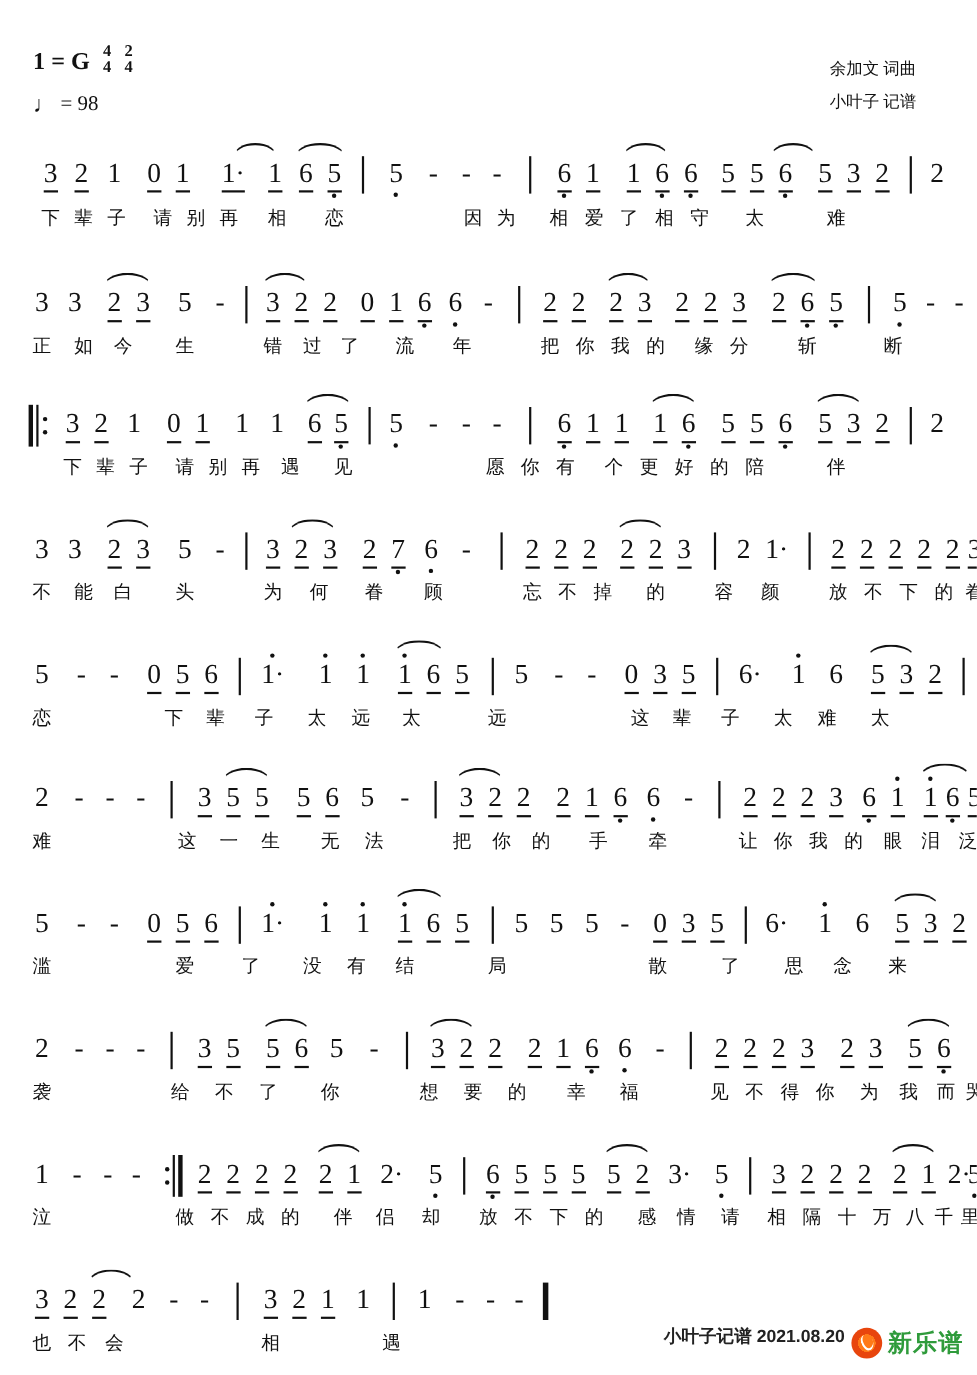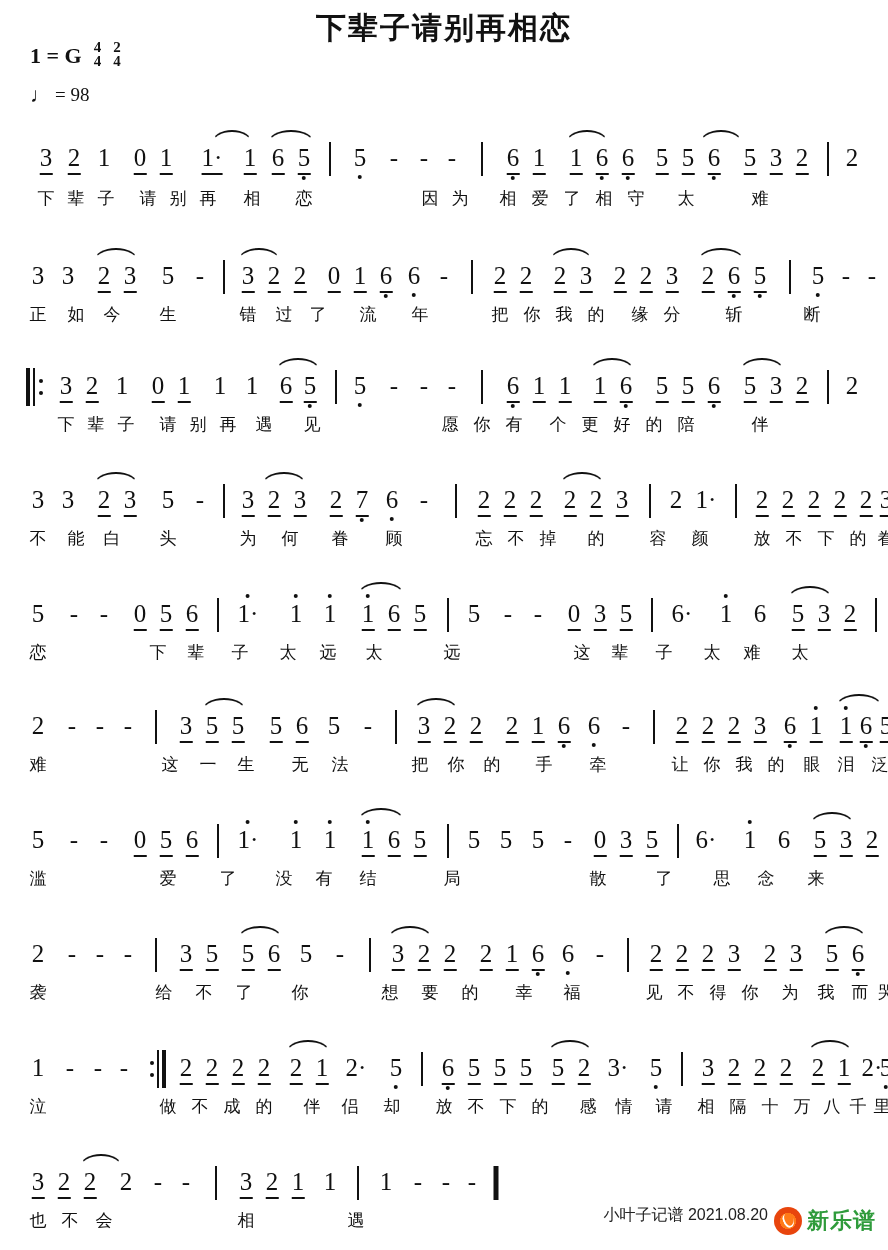--- a/index.html
+++ b/index.html
@@ -185,20 +185,21 @@
   }
 
   
   .footer-note {
     position: absolute;
     right: 120px;
     bottom: 24px;
     font-family: "Liberation Sans", sans-serif;
     font-size: 16px;
     color: #222;
+    font-weight: bold;
   }
   .logo {
     position: absolute;
     right: 12px;
     bottom: 14px;
     display: flex;
     align-items: center;
     gap: 5px;
   }
   .logo-mark {
@@ -220,40 +221,43 @@
     font-weight: bold;
     color: #2f9b3b;
     letter-spacing: 1px;
   }
 </style>
 </head>
 <body>
 
 <div class="sheet">
 
-  <div class="title">下辈子请别再相恋</div>
 
   <div class="key-block">
     <div class="key-line">
       <span>1 = G</span>
       <span class="meter">
         <span>4</span>
         <span style="border-top:0px solid #111;">4</span>
       </span>
       <span class="meter">
         <span>2</span>
         <span>4</span>
       </span>
     </div>
     <div class="tempo">
       <span class="note-glyph">♩</span>
       <span>= 98</span>
     </div>
   </div>
 
+  <div class="credits">
+    <div>余加文 词曲</div>
+    <div>小叶子 记谱</div>
+  </div>
 
   <div class="system" style="top:140px;">
     <div class="numrow">
       <span class="tok b1" style="left:46px;">3</span>
       <span class="tok b1" style="left:74px;">2</span>
       <span class="tok" style="left:104px;">1</span>
       <span class="tok b1" style="left:140px;">0</span>
       <span class="tok b1" style="left:166px;">1</span>
       <span class="tok b1" style="left:212px;">1·</span>
       <span class="slur" style="left:212px; top:-10px; width:38px;"></span>

